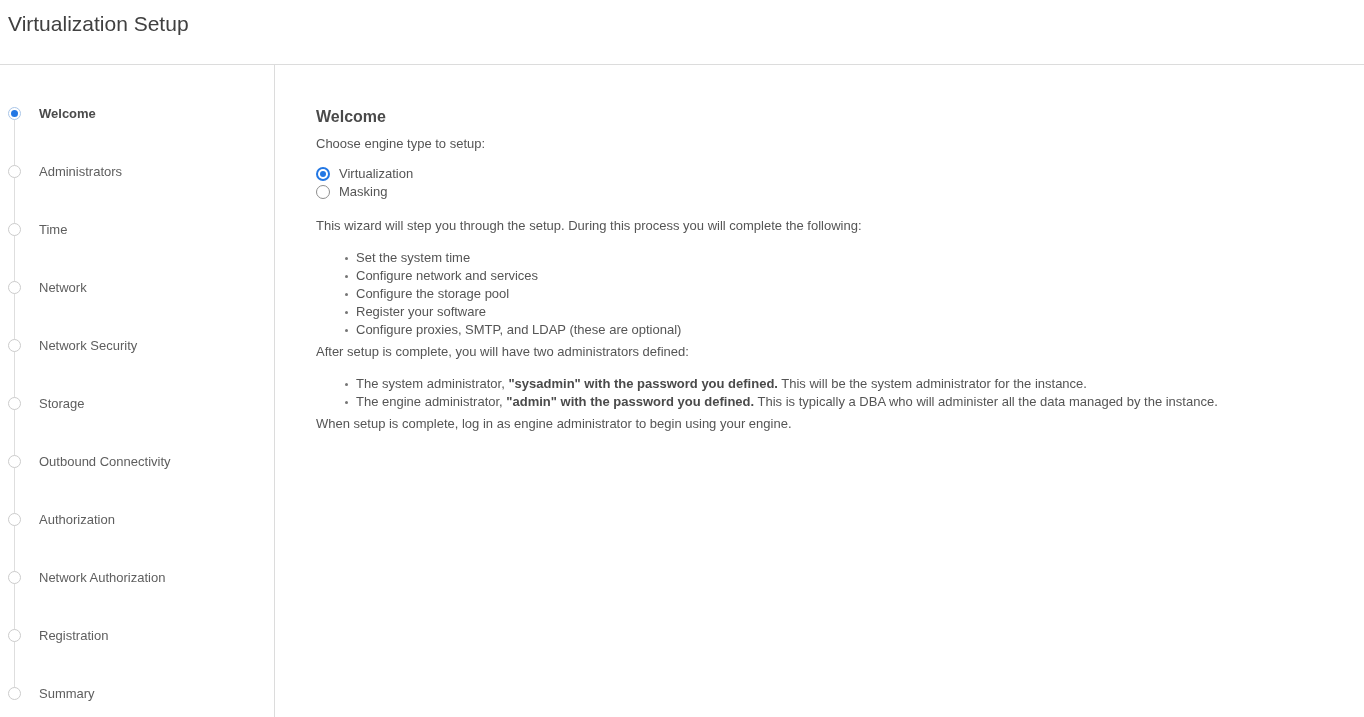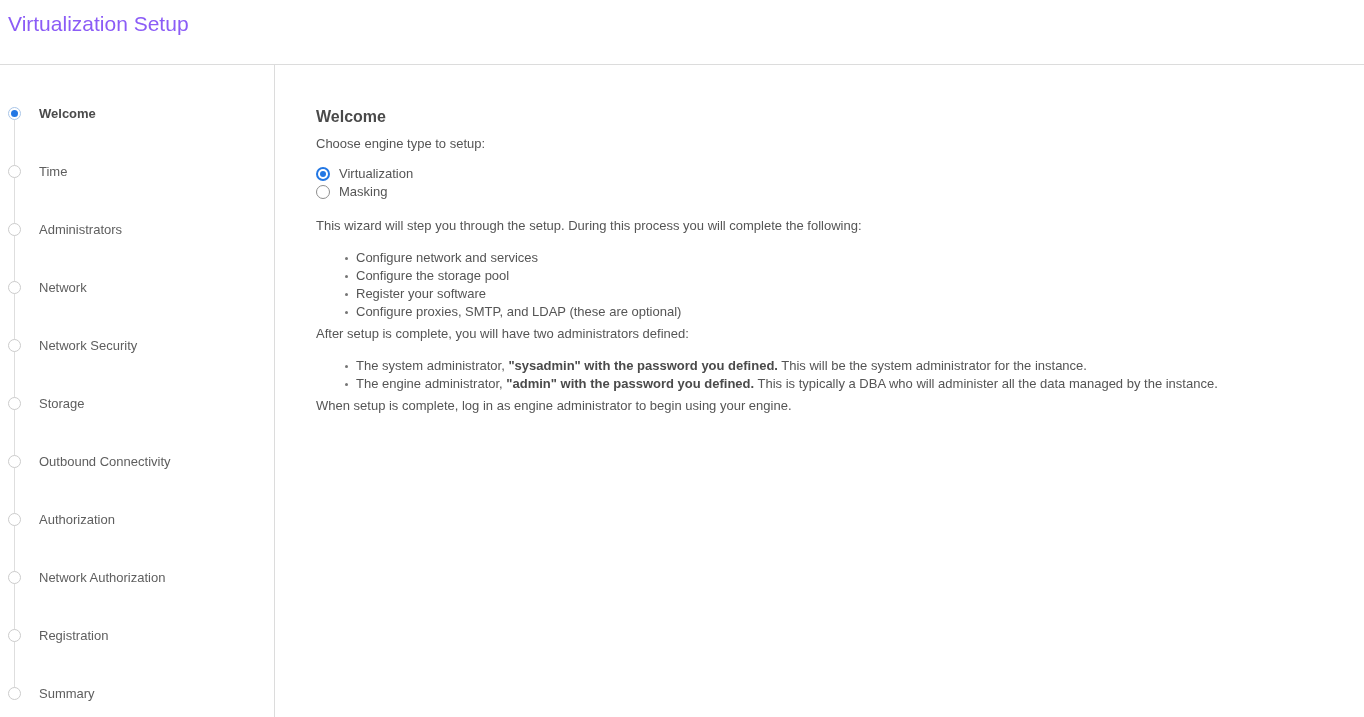--- a/index.html
+++ b/index.html
@@ -12,21 +12,21 @@
 
   
   .page-header {
     height: 65px;
     border-bottom: 1px solid #dcdcdc;
     padding: 10px 0 0 8px;
   }
   .page-header h1 {
     font-size: 21px;
     font-weight: 500;
-    color: #8b5cf6;
+    color: #404040;
     line-height: 28px;
   }
 
   
   .layout { display: flex; height: 652px; }
 
   
   .sidebar {
     width: 275px;
     border-right: 1px solid #dcdcdc;
@@ -161,25 +161,25 @@
 
   <nav class="sidebar">
     <div class="stepper-line"></div>
 
     <div class="step active">
       <span class="step-circle"></span>
       <span class="step-label">Welcome</span>
     </div>
     <div class="step">
       <span class="step-circle"></span>
+      <span class="step-label">Administrators</span>
+    </div>
+    <div class="step">
+      <span class="step-circle"></span>
       <span class="step-label">Time</span>
-    </div>
-    <div class="step">
-      <span class="step-circle"></span>
-      <span class="step-label">Administrators</span>
     </div>
     <div class="step">
       <span class="step-circle"></span>
       <span class="step-label">Network</span>
     </div>
     <div class="step">
       <span class="step-circle"></span>
       <span class="step-label">Network Security</span>
     </div>
     <div class="step">
@@ -220,20 +220,21 @@
       </div>
       <div class="radio-row">
         <span class="radio unselected"></span>
         <span class="radio-label">Masking</span>
       </div>
     </div>
 
     <p class="para">This wizard will step you through the setup. During this process you will complete the following:</p>
 
     <ul class="bullets">
+      <li>Set the system time</li>
       <li>Configure network and services</li>
       <li>Configure the storage pool</li>
       <li>Register your software</li>
       <li>Configure proxies, SMTP, and LDAP (these are optional)</li>
     </ul>
 
     <p class="para-sm">After setup is complete, you will have two administrators defined:</p>
 
     <ul class="bullets">
       <li><span>The system administrator, </span><b>"sysadmin" with the password you defined.</b><span> This will be the system administrator for the instance.</span></li>

